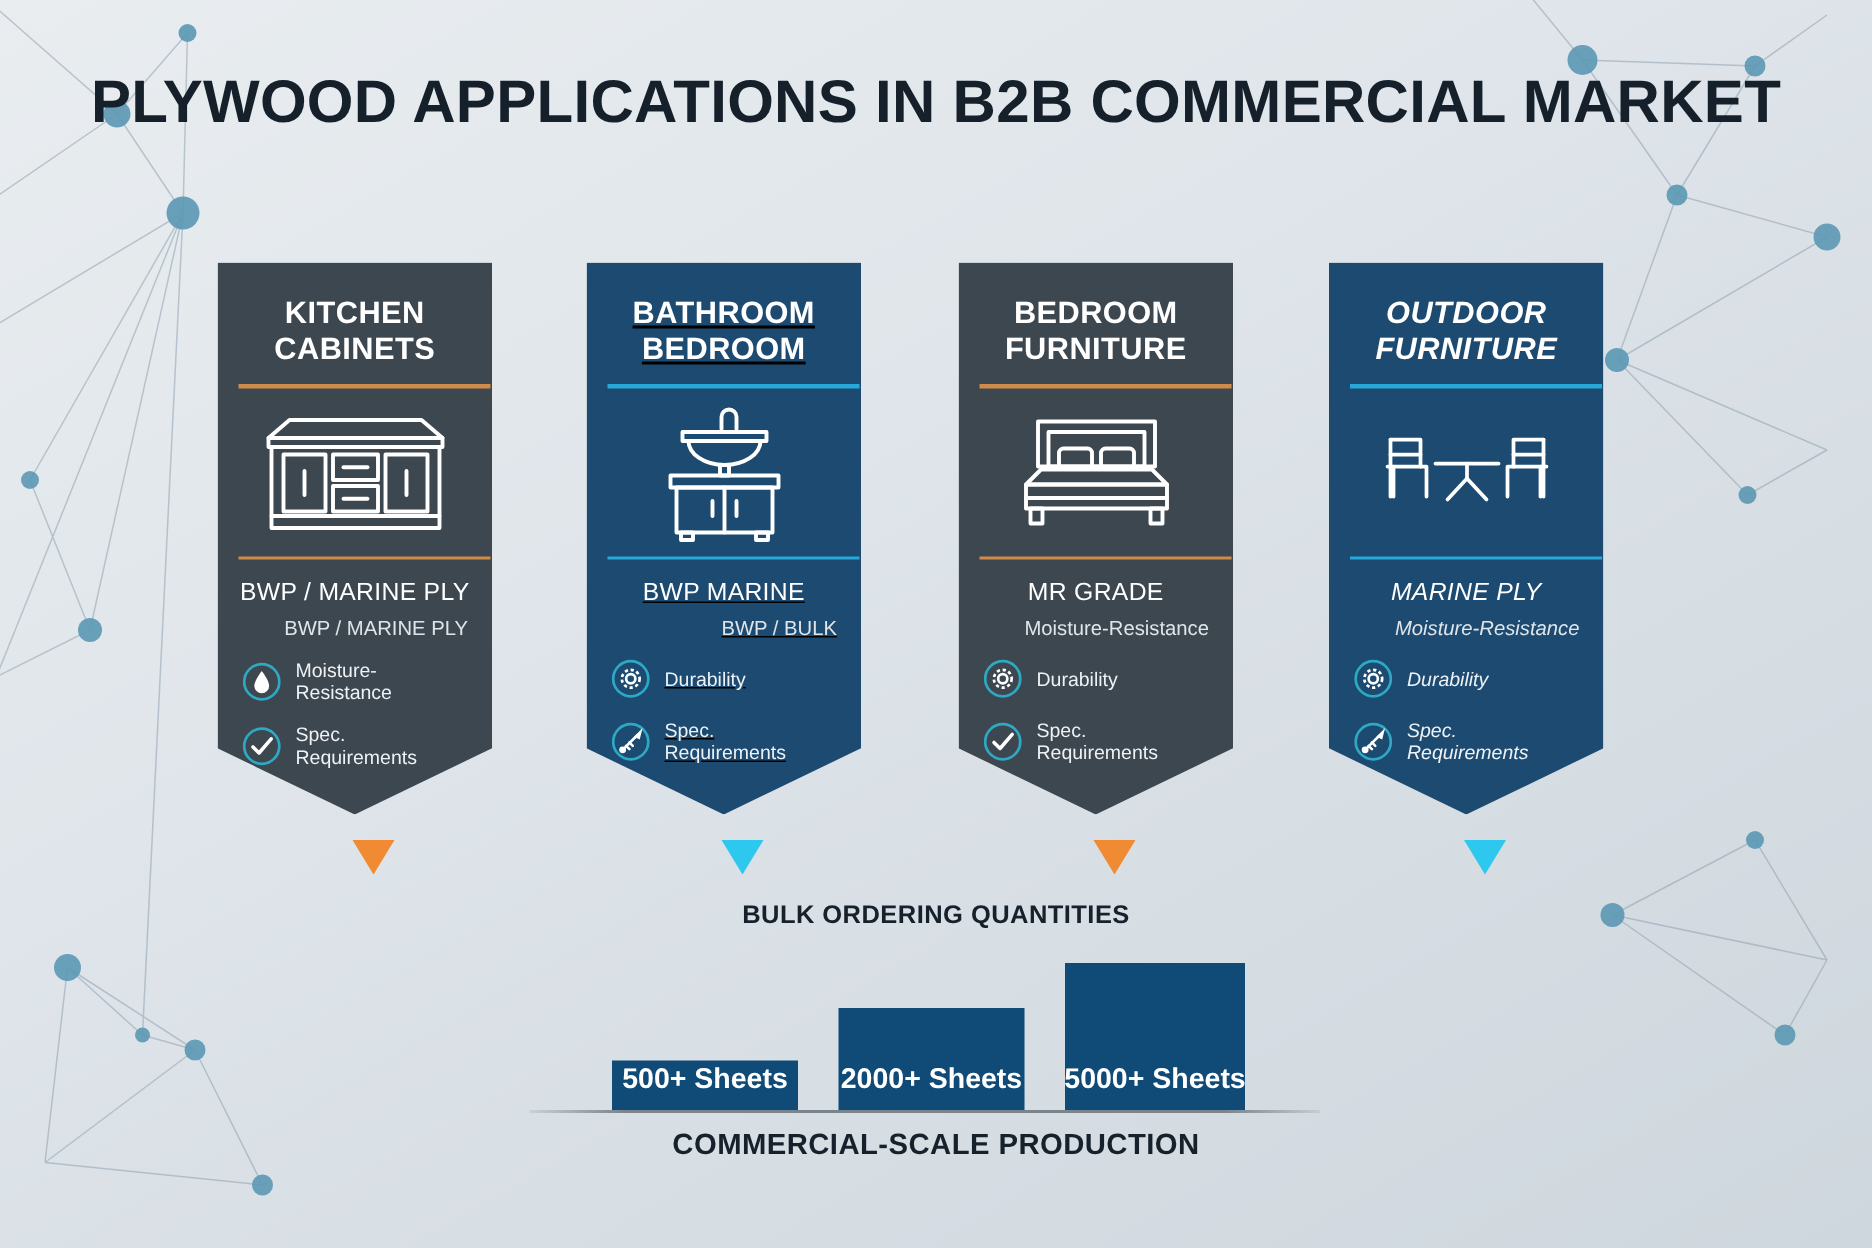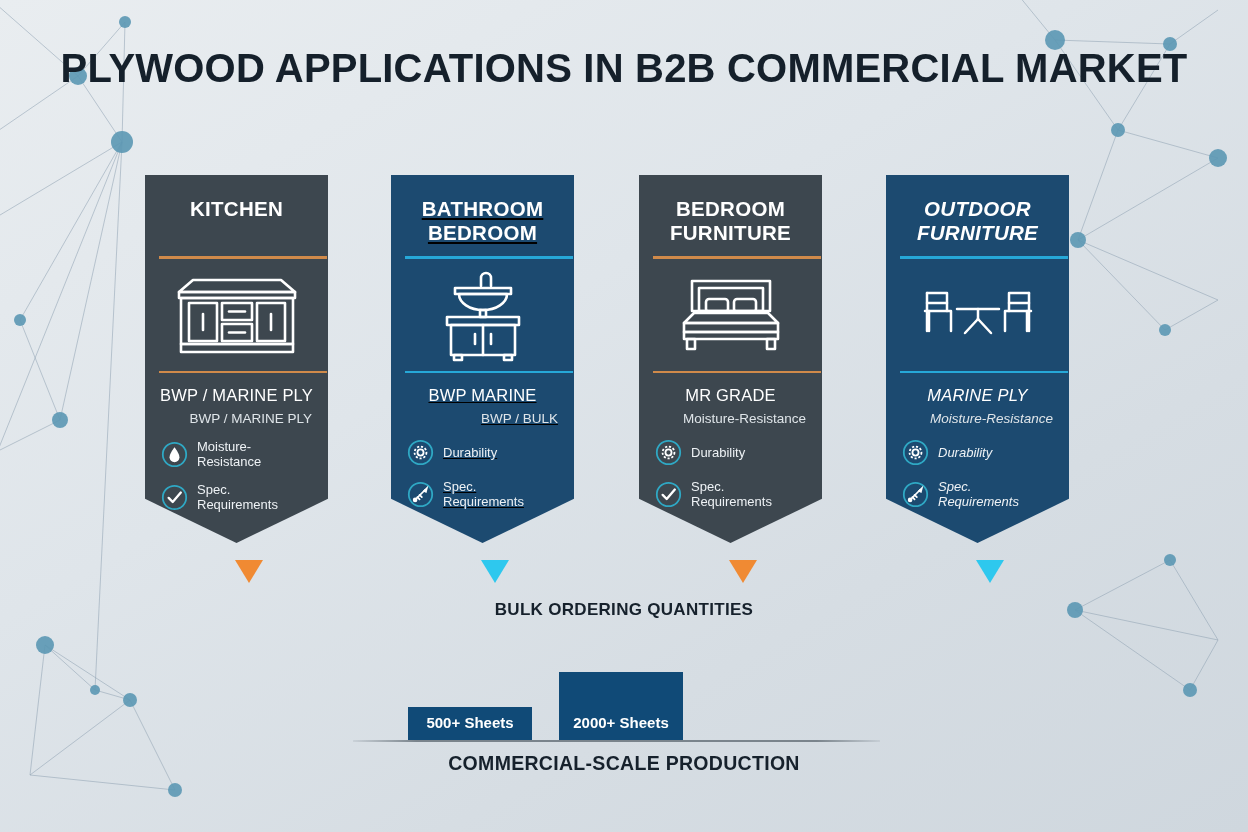--- a/index.html
+++ b/index.html
@@ -108,21 +108,21 @@
     position: relative;
     width: 1248px; height: 102px;
     margin-top: 18px;
   }
   .bar {
     position: absolute; bottom: 0;
     background: #104a77;
     display: flex; align-items: flex-end; justify-content: center;
   }
   .bar span {
-    color: #ffffff; font-size: 15px; font-weight: bold;
+    color: #ffffff; font-size: 19px; font-weight: bold;
     padding-bottom: 9px; white-space: nowrap;
   }
   .axis {
     position: absolute; left: 353px; top: 740px;
     width: 527px; height: 2px;
     background: linear-gradient(90deg, rgba(120,132,142,.15), #7a848c 12%, #7a848c 88%, rgba(120,132,142,.15));
   }
   .chart-caption {
     position: absolute; top: 752px; left: 0; width: 1248px;
     text-align: center;
@@ -172,20 +172,21 @@
   <div class="header">
     <div class="title">PLYWOOD APPLICATIONS IN B2B COMMERCIAL MARKET</div>
   </div>
 
   <div class="cards">
 
     <div class="card dark" style="left:145px;">
       <div class="card-body">
         <div class="card-title">
           <div>KITCHEN</div>
+          <div>CABINETS</div>
         </div>
         <div class="rule"></div>
         <div class="icon-wrap">
           <svg width="140" height="86" viewBox="0 0 140 86" fill="none" stroke="#ffffff" stroke-width="2.6" stroke-linejoin="round">
             <path d="M12 20 L26 8 L114 8 L128 20 Z"></path>
             <rect x="12" y="20" width="116" height="6"></rect>
             <rect x="14" y="26" width="112" height="46"></rect>
             <rect x="14" y="72" width="112" height="8"></rect>
             <rect x="22" y="31" width="28" height="38"></rect>
             <rect x="90" y="31" width="28" height="38"></rect>
@@ -380,18 +381,21 @@
 
   <div class="chart-section">
     <div class="chart-title">BULK ORDERING QUANTITIES</div>
     <div class="chart-plot">
       <div class="bar" style="left:408px; width:124px; height:33px;">
         <span>500+ Sheets</span>
       </div>
       <div class="bar" style="left:559px; width:124px; height:68px;">
         <span>2000+ Sheets</span>
       </div>
+      <div class="bar" style="left:710px; width:120px; height:98px;">
+        <span>5000+ Sheets</span>
+      </div>
     </div>
   </div>
   <div class="axis"></div>
   <div class="chart-caption">COMMERCIAL-SCALE PRODUCTION</div>
 
 </div>
 
 </body></html>

